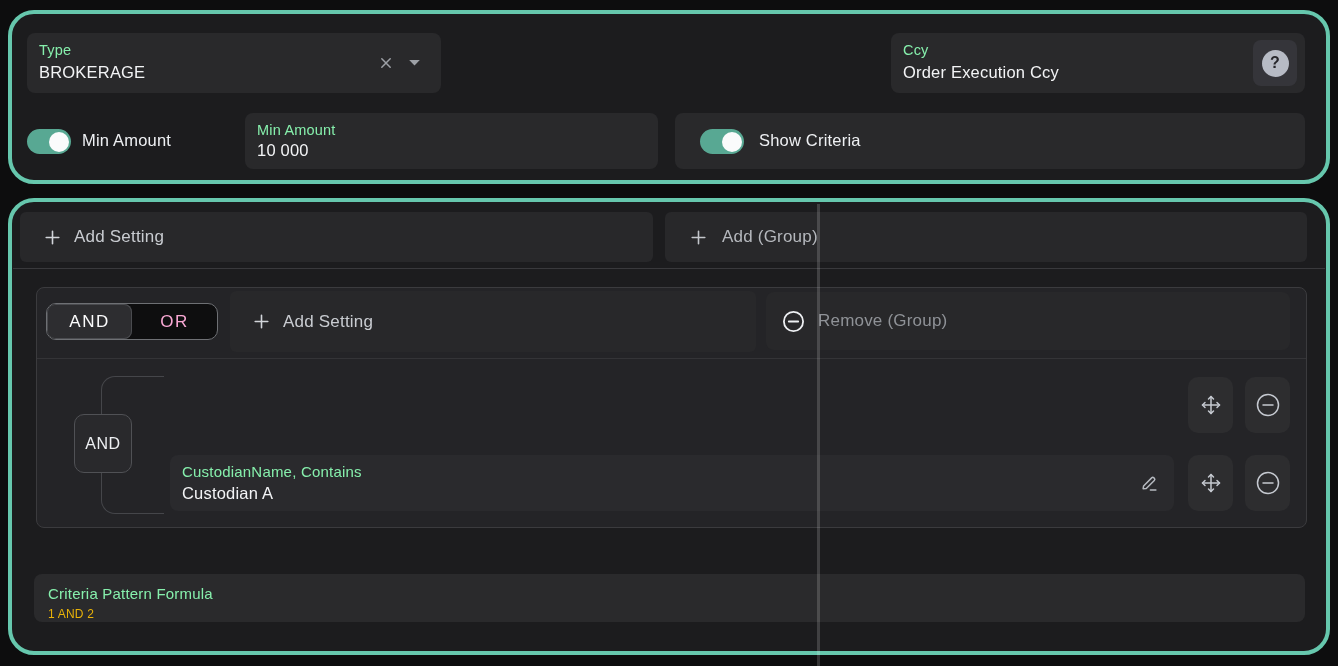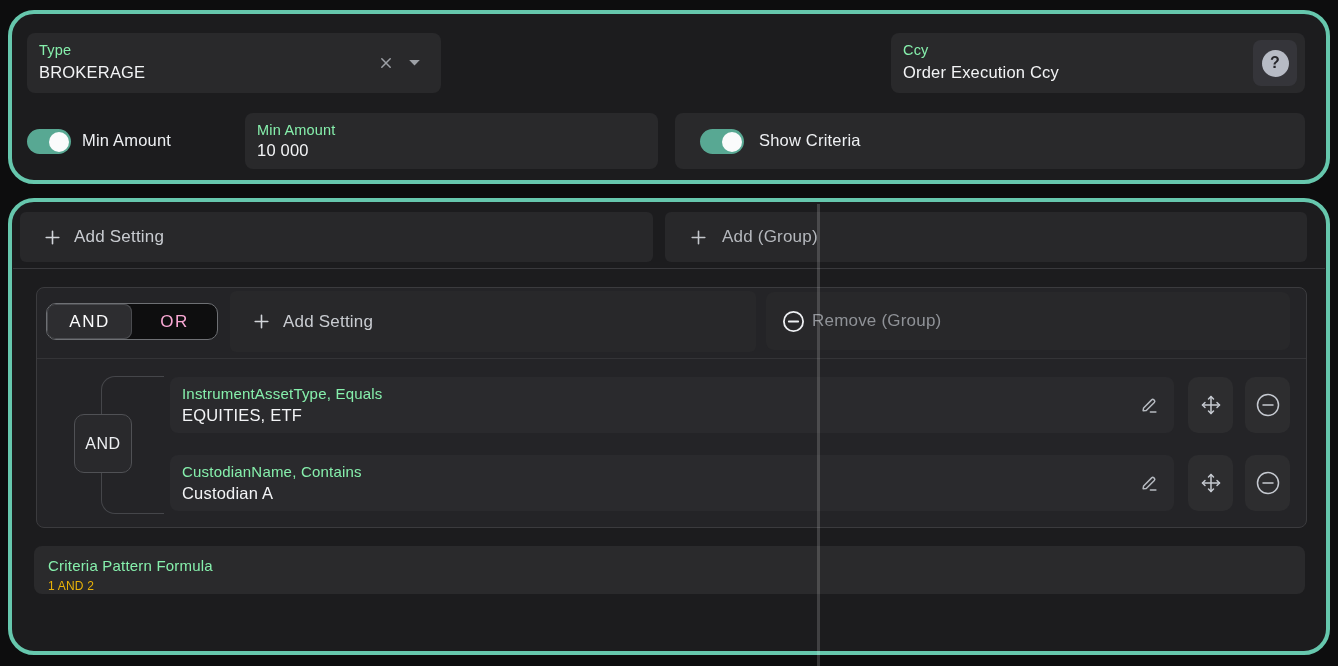--- a/index.html
+++ b/index.html
@@ -115,36 +115,28 @@
     <span style="margin-left:14px;">Add Setting</span>
   </div>
 
   <div class="bar" style="left:766px;top:292px;width:524px;height:58px;border-radius:8px;color:#8f9297;">
     <span class="icon" style="margin-left:16px;">
       <svg width="23" height="23" viewBox="0 0 23 23">
           <circle cx="11.5" cy="11.5" r="9.6" stroke="#eef0f3" stroke-width="1.8" fill="none"></circle>
           <path d="M6.8 11.5h9.4" stroke="#eef0f3" stroke-width="1.8" stroke-linecap="round"></path>
         </svg>
     </span>
-    <span style="margin-left:7px;">Remove (Group)</span>
+    <span style="margin-left:13px;">Remove (Group)</span>
   </div>
 
   <div class="divider" style="left:37px;top:358px;width:1269px;background:#343437;"></div>
 
   <div class="bracket"></div>
   <div class="chip">AND</div>
 
-  <div class="crow" style="top:377px;">
-    <span class="flabel">InstrumentAssetType, Equals</span>
-    <span class="fvalue">EQUITIES, ETF</span>
-    <svg class="pencil" viewBox="0 0 24 24">
-      <path d="M5.6 18.2 L6.1 15.2 L14.9 6.4 a1.7 1.7 0 0 1 2.4 0 l0.5 0.5 a1.7 1.7 0 0 1 0 2.4 L9.0 18.1 Z" fill="none" stroke="#b6bac0" stroke-width="1.6" stroke-linejoin="round"></path>
-      <path d="M13.5 19.6 h6" stroke="#b6bac0" stroke-width="1.6" stroke-linecap="round"></path>
-    </svg>
-  </div>
   <div class="sqbtn" style="left:1188px;top:377px;">
     <svg width="26" height="26" viewBox="0 0 26 26" fill="none" stroke="#c5c9d0" stroke-width="1.5" stroke-linecap="round" stroke-linejoin="round">
       <path d="M13 4.5v17M4.5 13h17"></path>
         <path d="M10.5 7 L13 4.5 L15.5 7"></path>
         <path d="M10.5 19 L13 21.5 L15.5 19"></path>
         <path d="M7 10.5 L4.5 13 L7 15.5"></path>
         <path d="M19 10.5 L21.5 13 L19 15.5"></path>
     </svg>
   </div>
   <div class="sqbtn" style="left:1245px;top:377px;">
@@ -171,20 +163,20 @@
         <path d="M19 10.5 L21.5 13 L19 15.5"></path>
     </svg>
   </div>
   <div class="sqbtn" style="left:1245px;top:455px;">
     <svg width="26" height="26" viewBox="0 0 26 26">
         <circle cx="13" cy="13" r="10.5" stroke="#c5c9d0" stroke-width="1.5" fill="none"></circle>
         <path d="M8 13h10" stroke="#c5c9d0" stroke-width="1.5" stroke-linecap="round"></path>
       </svg>
   </div>
 
-  <div class="field" style="left:34px;top:546px;width:1271px;height:48px;background:#2a2a2c;">
+  <div class="field" style="left:34px;top:574px;width:1271px;height:48px;background:#2a2a2c;">
     <span class="flabel" style="left:14px;top:11px;font-size:15px;">Criteria Pattern Formula</span>
     <span class="fvalue" style="left:14px;top:33px;color:#eab308;font-size:12px;">1 AND 2</span>
   </div>
 
   <div class="vline"></div>
 
 </div>
 
 </body></html>

